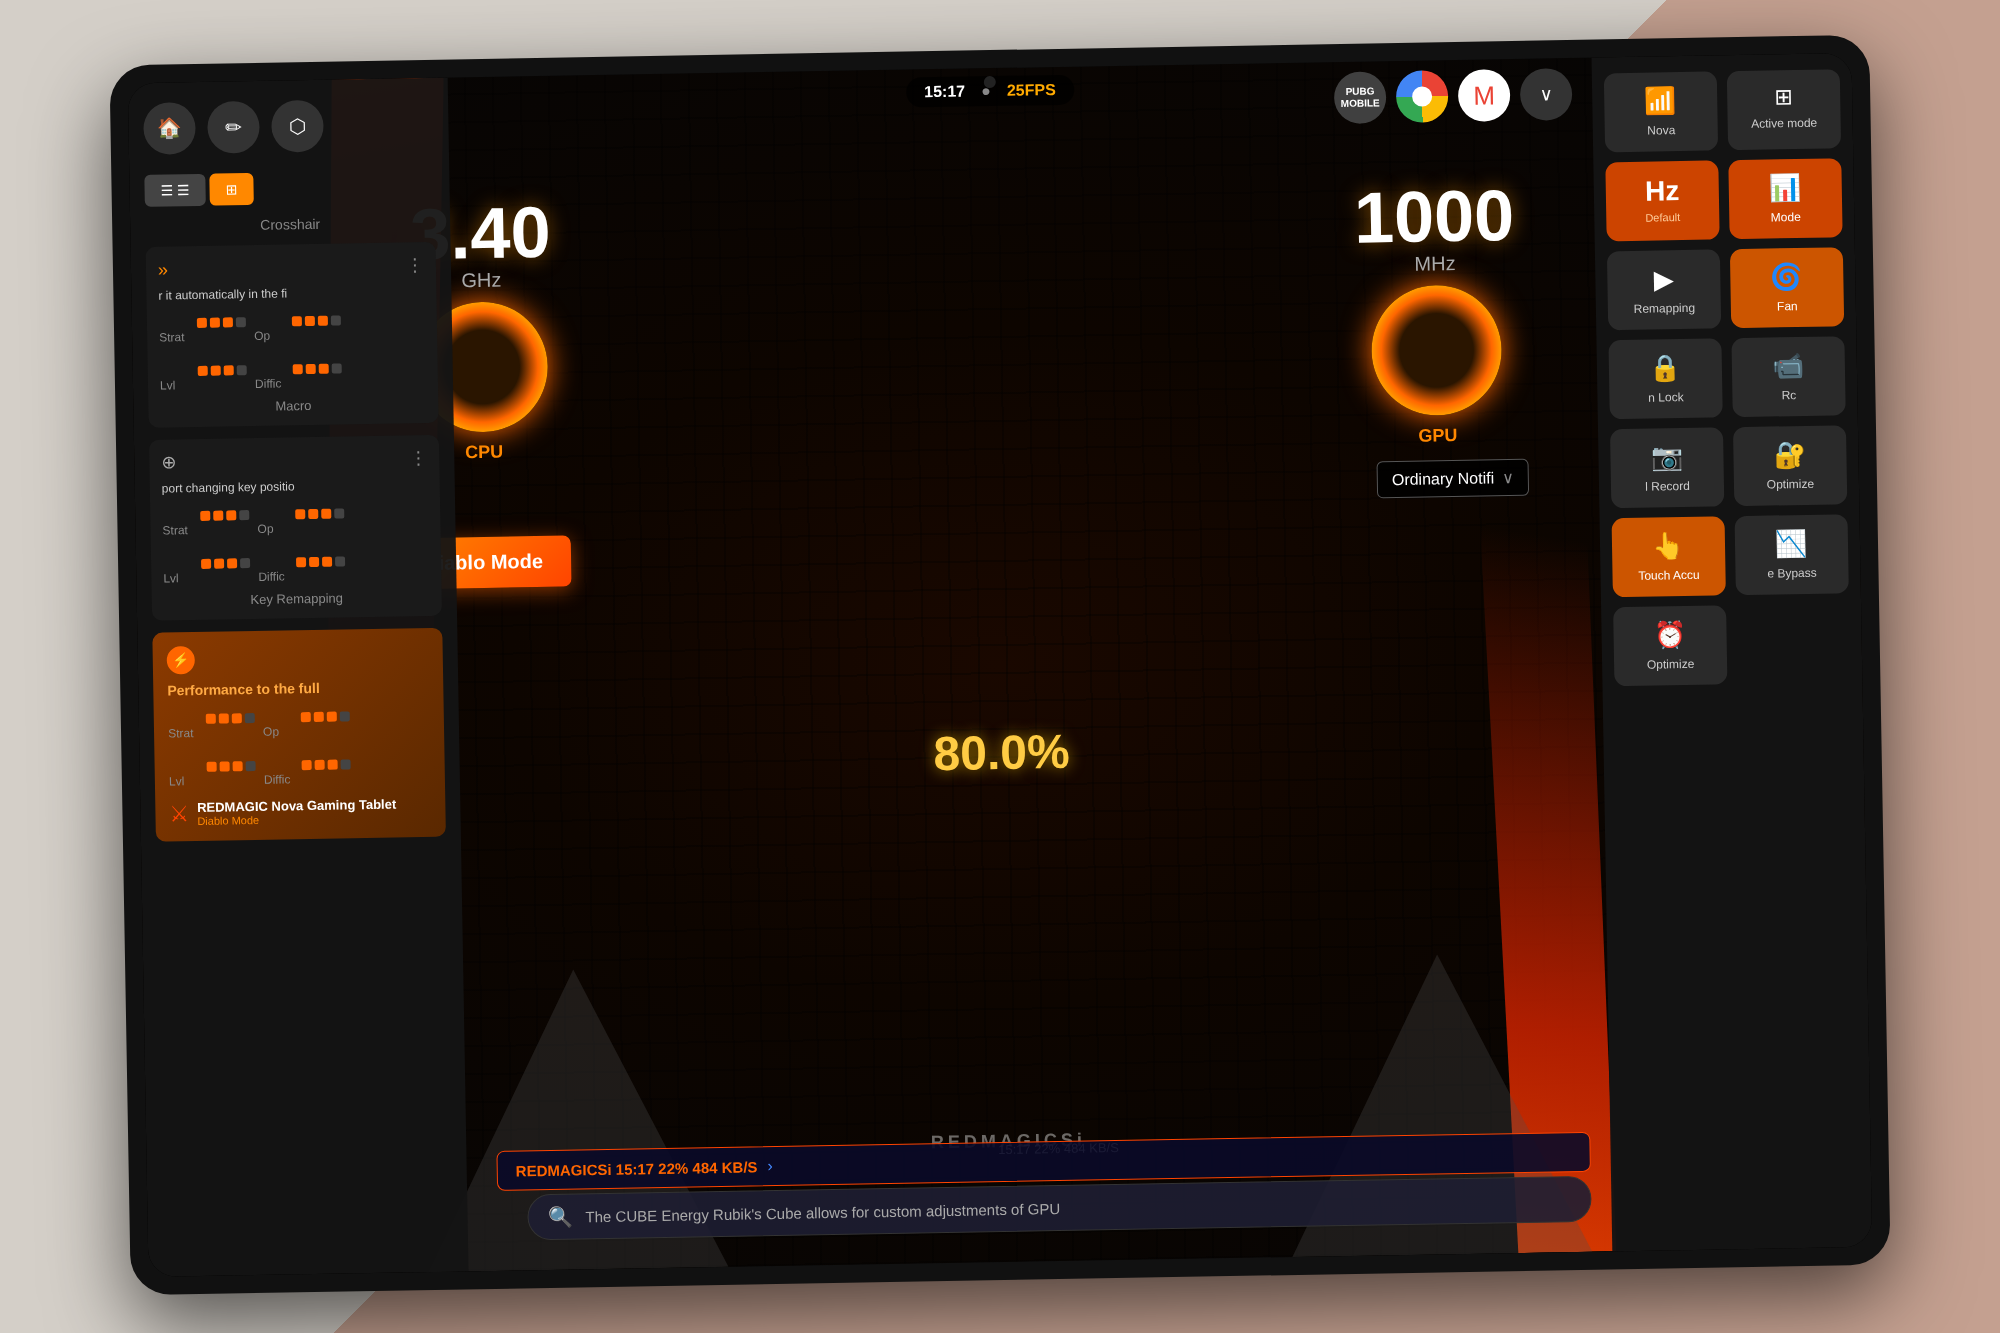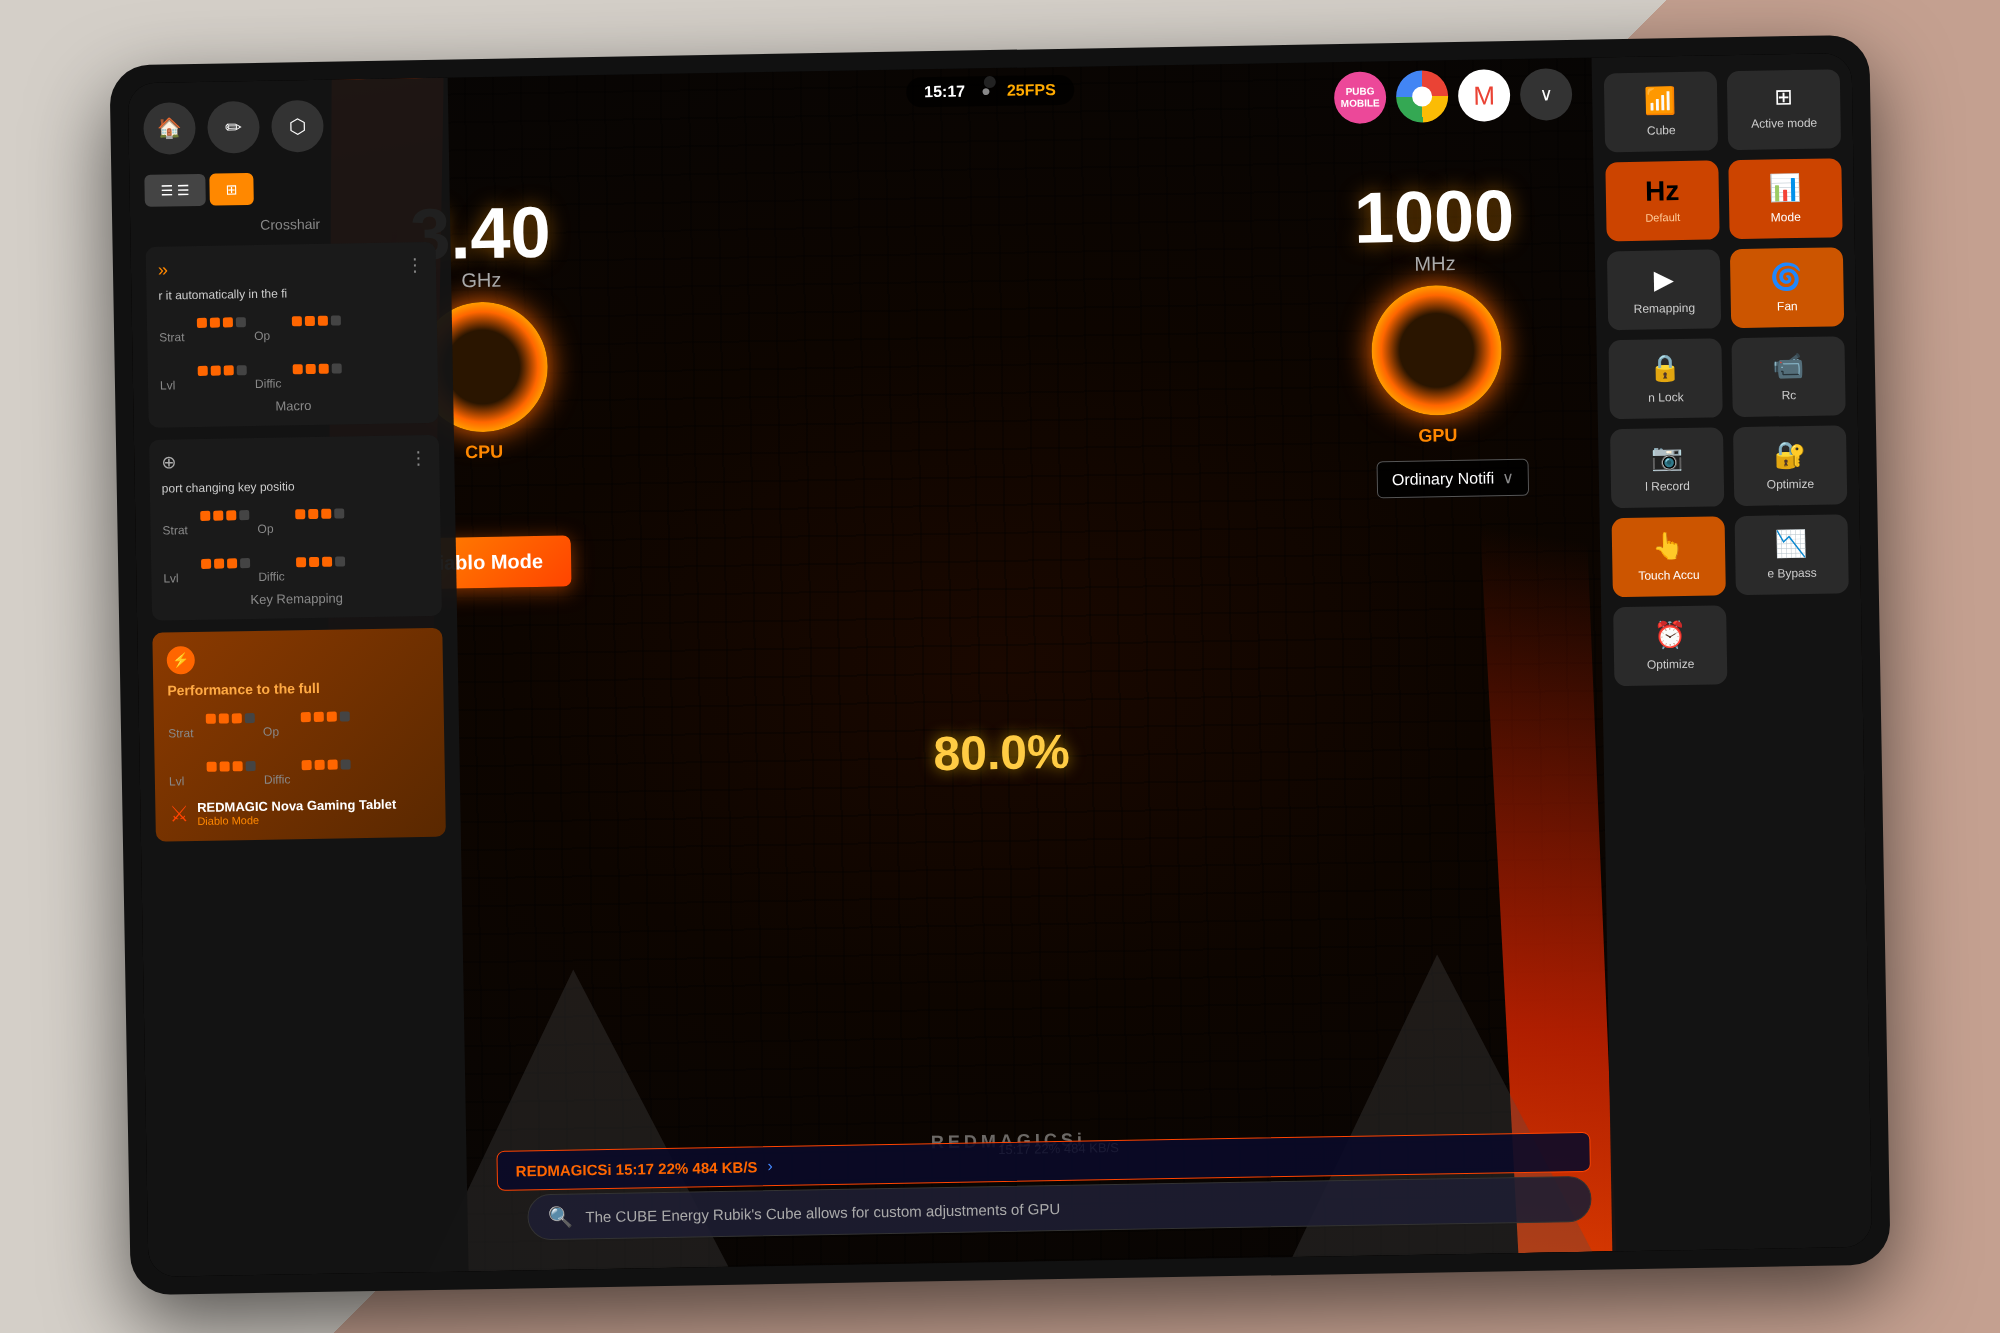--- a/index.html
+++ b/index.html
@@ -130,21 +130,21 @@
       width: 52px;
       height: 52px;
       border-radius: 50%;
       display: flex;
       align-items: center;
       justify-content: center;
       font-size: 24px;
       cursor: pointer;
     }
 
-    .app-icon.pubg { background: #ec4899; }
+    .app-icon.pubg { background: #404040; }
     .app-icon.gmail { background: #fff; }
     .app-icon.expand { background: #333; color: #fff; font-size: 18px; }
 
     
     .cpu-display {
       position: absolute;
       left: 280px;
       top: 120px;
       z-index: 40;
       text-align: center;
@@ -496,21 +496,21 @@
       padding: 14px 10px;
       text-align: center;
       cursor: pointer;
       display: flex;
       flex-direction: column;
       align-items: center;
       gap: 4px;
     }
 
     .hz-text {
-      color: #000000;
+      color: #ffffff;
       font-size: 28px;
       font-weight: 900;
     }
 
     .hz-sub { color: #ffcc99; font-size: 11px; }
 
     
     .right-sidebar::-webkit-scrollbar { width: 4px; }
     .right-sidebar::-webkit-scrollbar-track { background: #111; }
     .right-sidebar::-webkit-scrollbar-thumb { background: #444; border-radius: 2px; }
@@ -811,21 +811,21 @@
         </div>
       </div>
 
     </div>
 
     <div class="right-sidebar">
       <div class="control-grid">
 
         <div class="control-btn">
           <span class="ctrl-icon">📶</span>
-          <span class="ctrl-label">Cube</span>
+          <span class="ctrl-label">Nova</span>
         </div>
 
         <div class="control-btn">
           <span class="ctrl-icon" style="font-size:22px;">⊞</span>
           <span class="ctrl-label">Active mode</span>
         </div>
 
         <div class="hz-btn">
           <span class="hz-text">Hz</span>
           <span class="hz-sub">Default</span>

